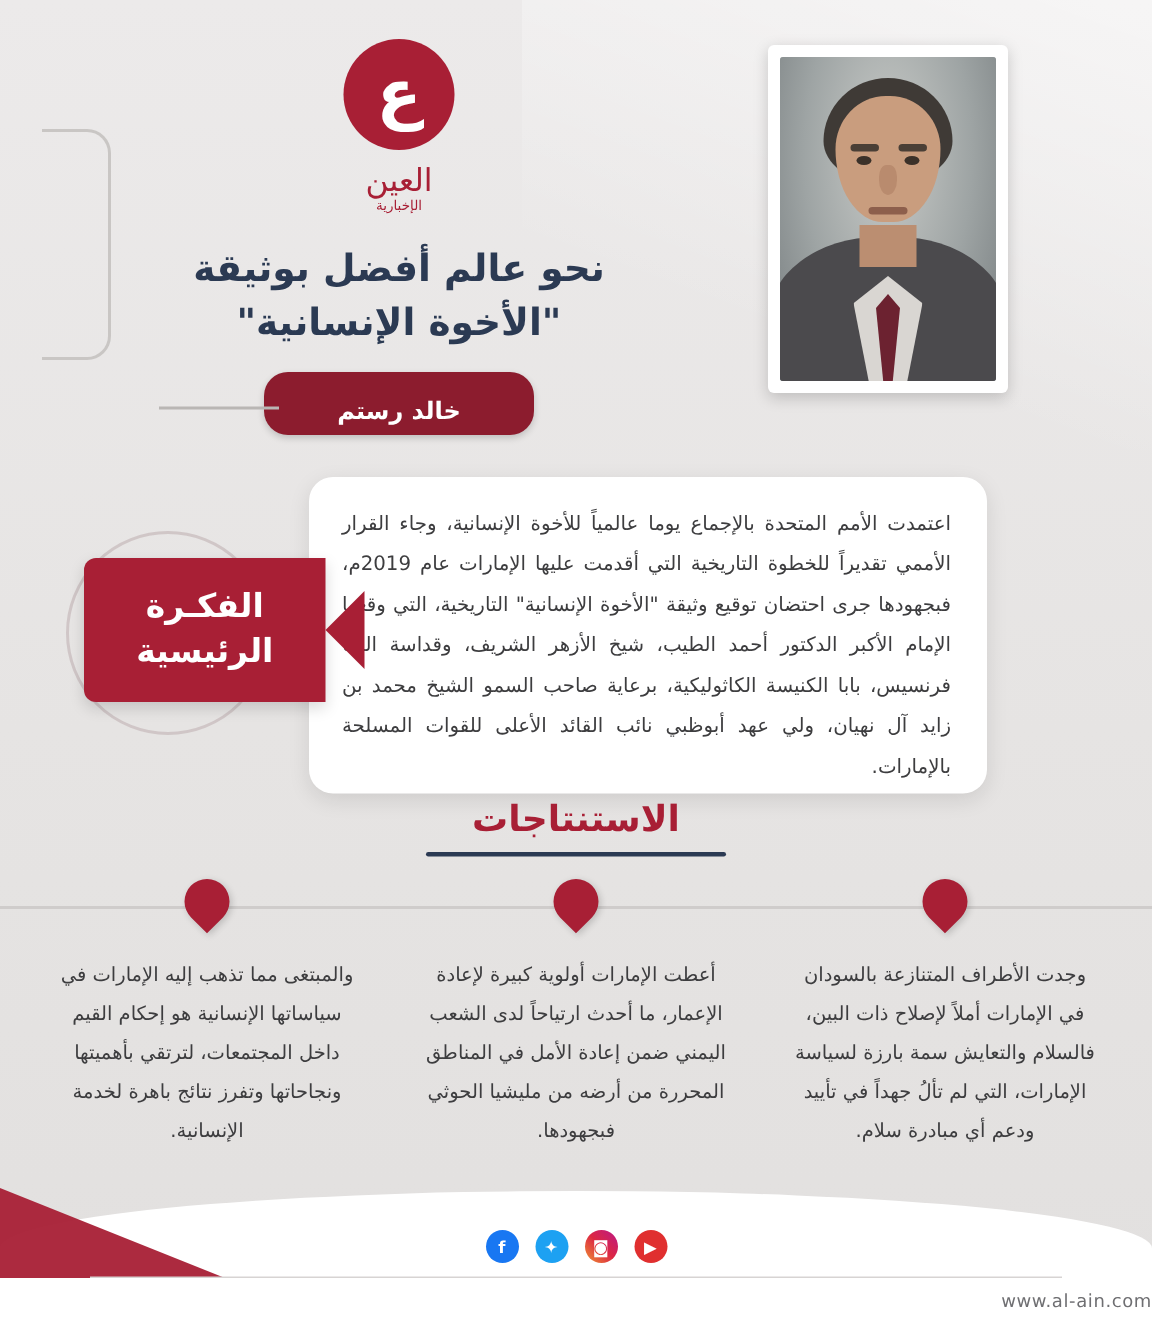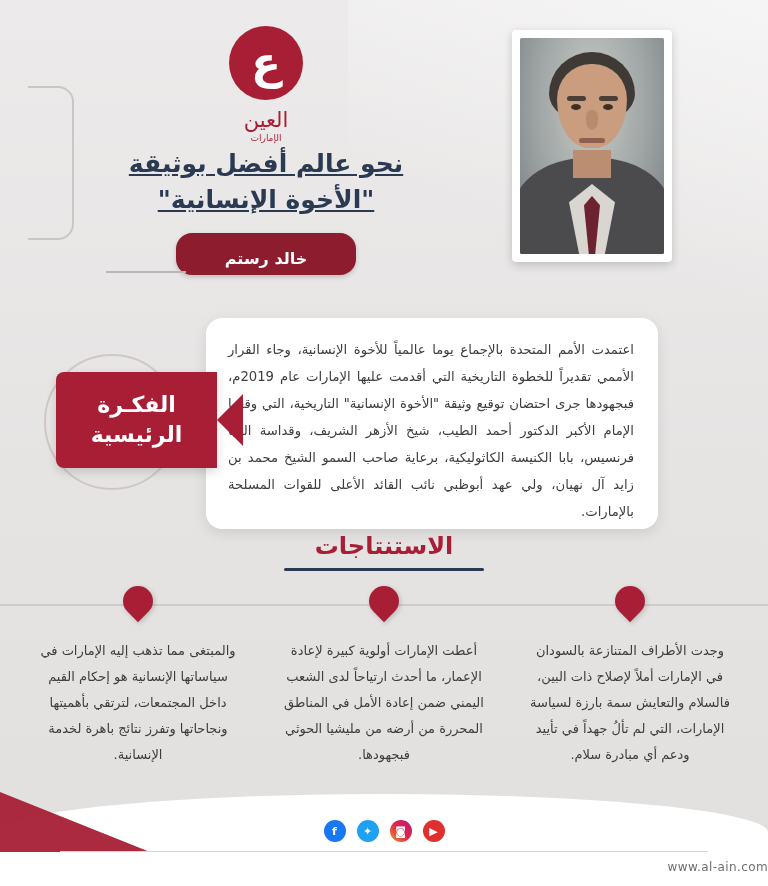--- a/index.html
+++ b/index.html
@@ -169,26 +169,25 @@
     font-weight: normal;
     letter-spacing: 1px;
   }
   .logo-sub {
     color: #a81f35;
     font-size: 9px;
     letter-spacing: 2px;
     margin-top: 1px;
   }
   .headline {
-    margin-top: 3px;
+    margin-top: 18px;
     color: #2b3a53;
     font-size: 25px;
     font-weight: bold;
     line-height: 1.45;
-    text-decoration: underline;
   }
   .headline .l2 { display: block; }
 
   .name-tag {
     margin: 14px auto 0;
     width: 180px;
     background: #8c1c2e;
     color: #ffffff;
     font-size: 16px;
     font-weight: bold;
@@ -412,21 +411,21 @@
         <div class="eye-l"></div>
         <div class="eye-r"></div>
         <div class="nose"></div>
         <div class="mouth"></div>
       </div>
     </div>
 
     <div class="brand">
       <div class="logo-mark">ع</div>
       <div class="logo-name">العين</div>
-      <div class="logo-sub">الإمارات</div>
+      <div class="logo-sub">الإخبارية</div>
 
       <div class="headline">
         <span>نحو عالم أفضل بوثيقة</span>
         <span class="l2">"الأخوة الإنسانية"</span>
       </div>
 
       <div class="name-tag">خالد رستم</div>
       <div class="name-tag-rule"></div>
       <div class="name-tag-rule-2"></div>
     </div>

